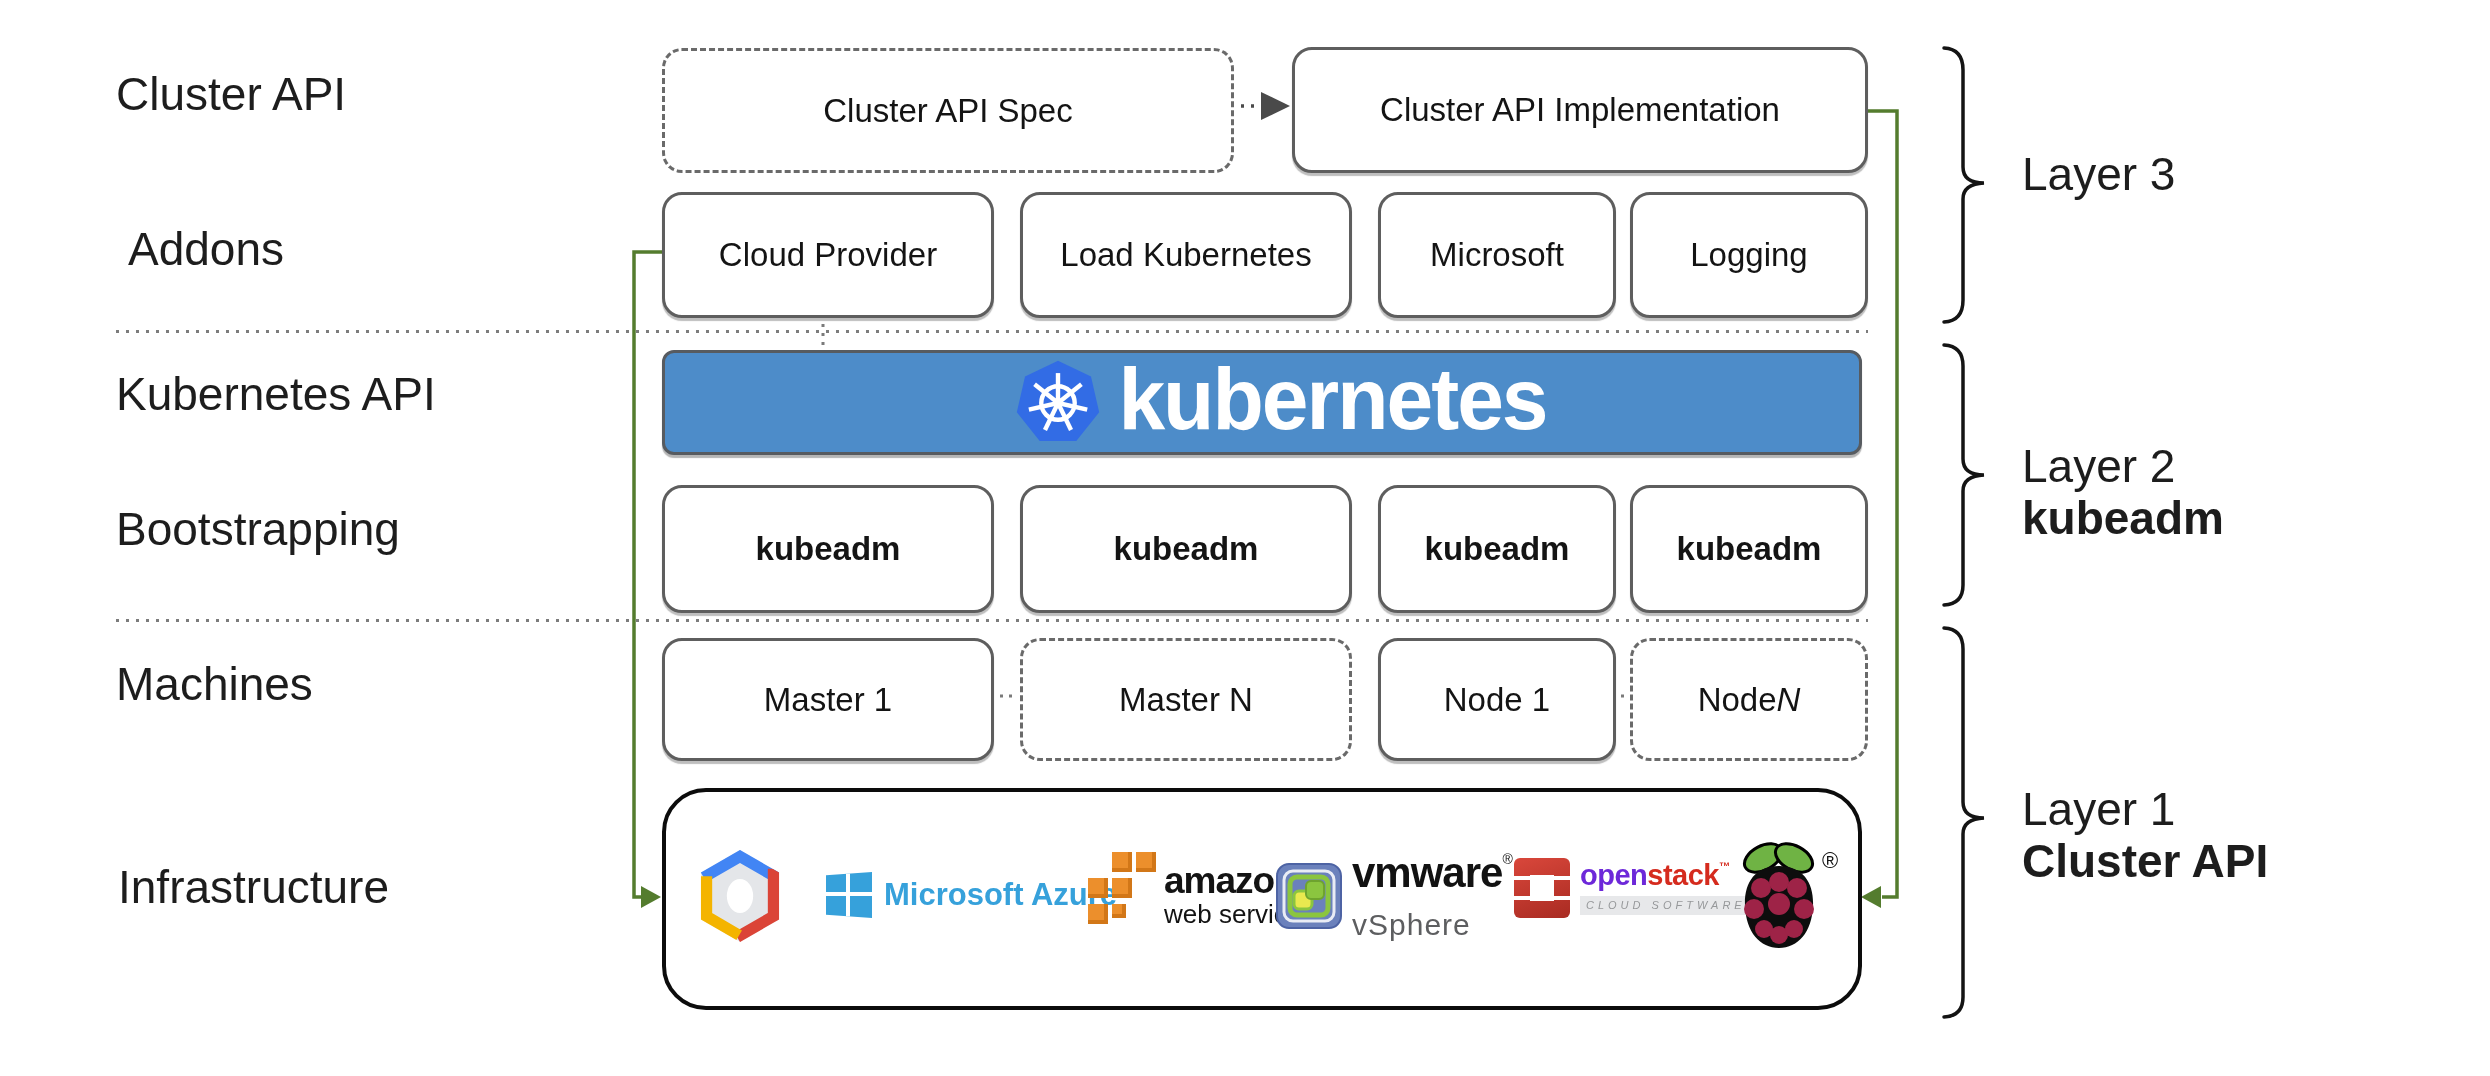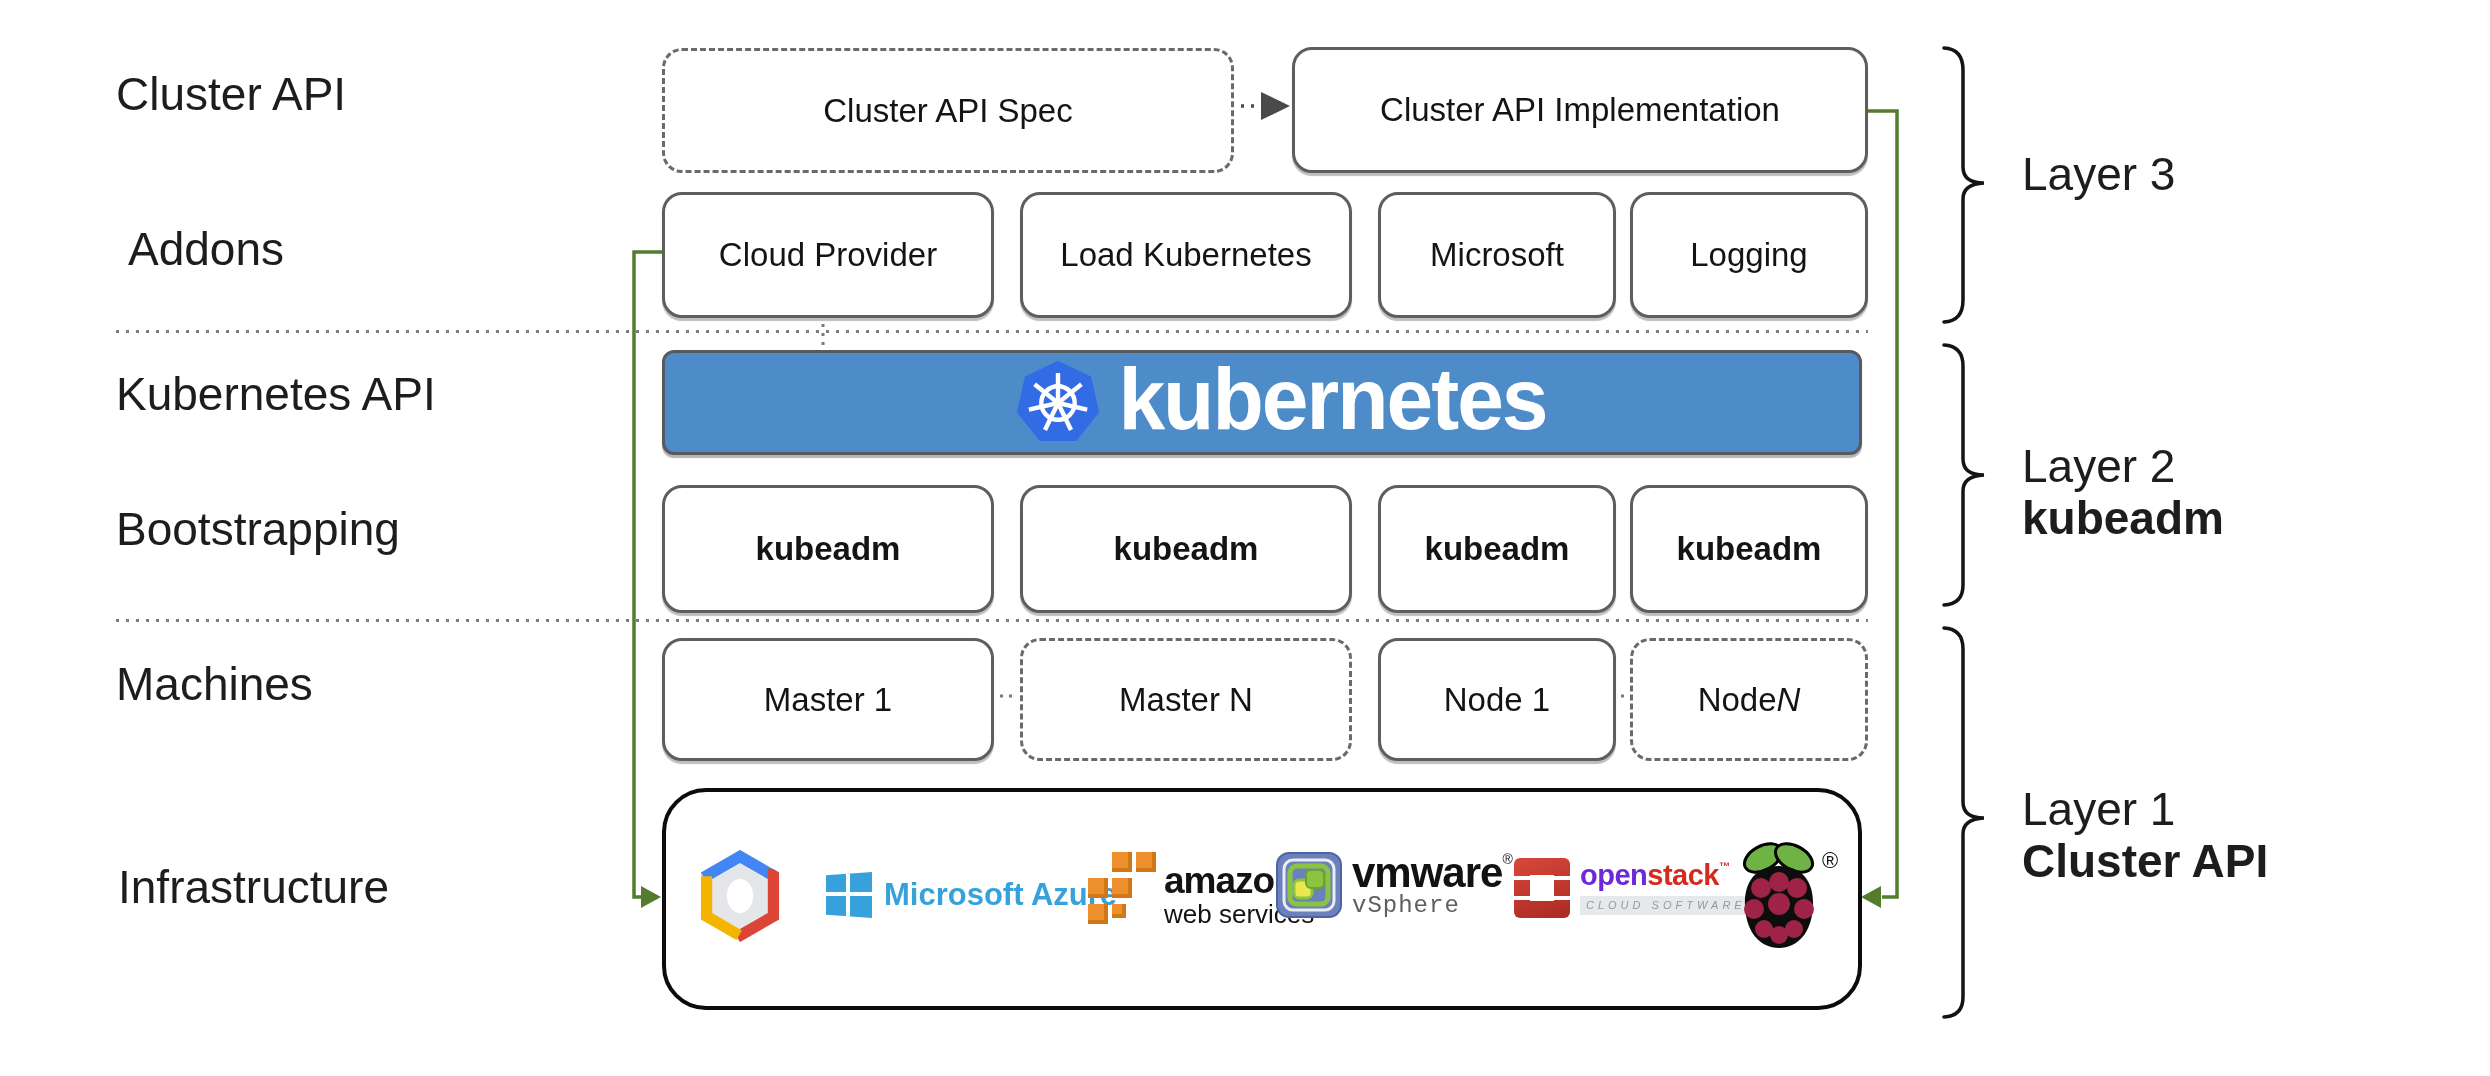--- a/index.html
+++ b/index.html
@@ -37,21 +37,21 @@
   .azure-text{font-size:31px;font-weight:bold;color:var(--azure-blue,#36a1db);margin-left:12px;letter-spacing:0;}
   .aws-cubes{position:relative;width:72px;height:84px;}
   .aws-cubes span{position:absolute;width:20px;height:20px;background:var(--aws-orange,#ec8f2c);
       box-shadow:inset -4px -4px 0 rgba(190,100,10,.55);}
   .aws-text{margin-left:6px;line-height:1;}
   .aws-text .l1{font-size:37px;font-weight:bold;letter-spacing:-1px;color:#131313;}
   .aws-text .l2{font-size:26px;color:#131313;margin-top:2px;}
   .vmw-text{margin-left:10px;line-height:1;}
   .vmw-text .brand{font-size:42px;font-weight:bold;letter-spacing:-1px;color:#121212;}
   .vmw-text .reg{font-size:14px;vertical-align:top;color:#121212;}
-  .vmw-text .prod{font-size:24px;color:#5d5e60;margin-top:0;letter-spacing:1px;font-family:Liberation Mono, monospace;}
+  .vmw-text .prod{font-size:30px;color:#5d5e60;margin-top:16px;letter-spacing:1px;}
   .os-icon{position:relative;width:56px;height:60px;background:linear-gradient(160deg,#d9473b,#a92b22);
       border-radius:6px;}
   .os-icon .hole{position:absolute;left:16px;top:17px;width:24px;height:26px;background:#fff;}
   .os-icon .s1,.os-icon .s2{position:absolute;left:0;width:100%;height:4px;background:#fff;}
   .os-icon .s1{top:18px;} .os-icon .s2{top:38px;}
   .os-text{margin-left:10px;line-height:1;}
   .os-text .row1{font-size:29px;font-weight:bold;letter-spacing:-0.5px;}
   .os-text .open{color:#6d28d9;} .os-text .stack{color:var(--openstack-red,#d52b1e);}
   .os-text .tm{font-size:11px;color:var(--openstack-red,#d52b1e);vertical-align:top;}
   .os-text .band{margin-top:6px;background:#e7e8ea;color:#96989a;font-size:11px;

